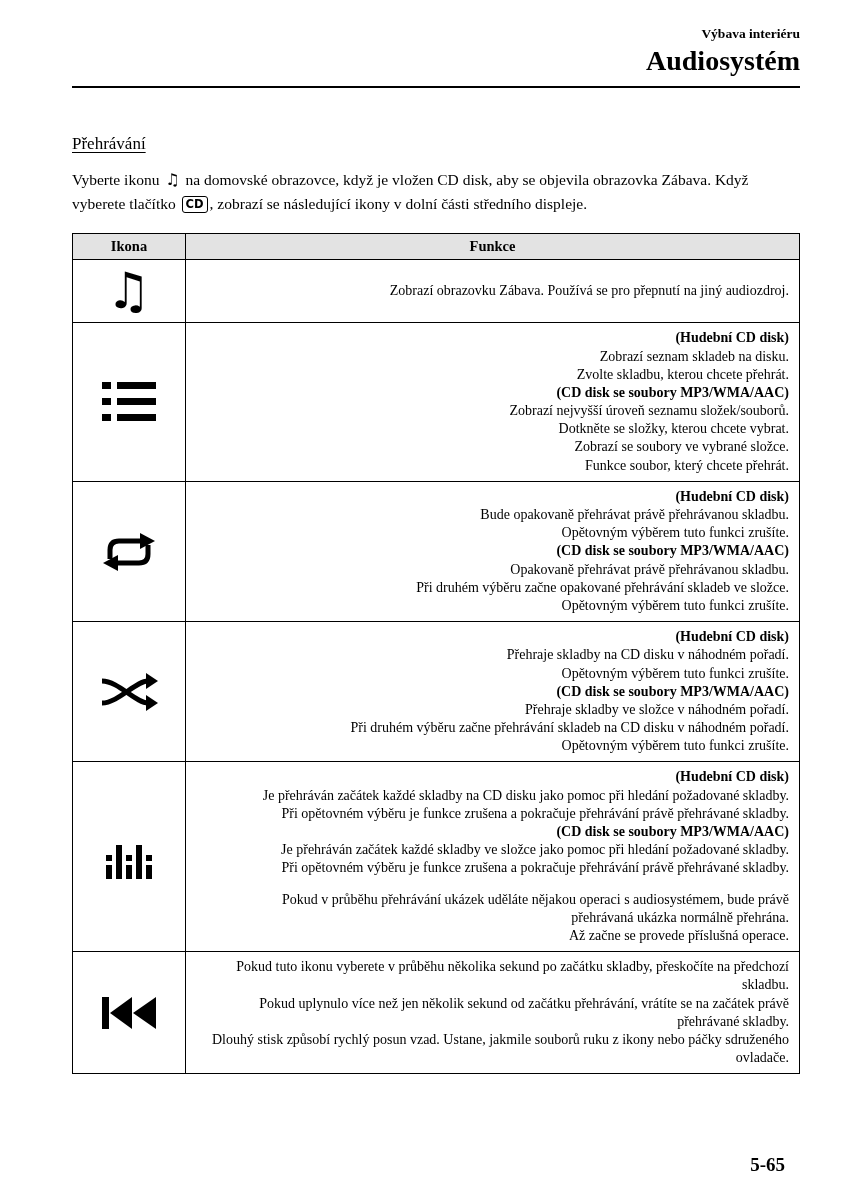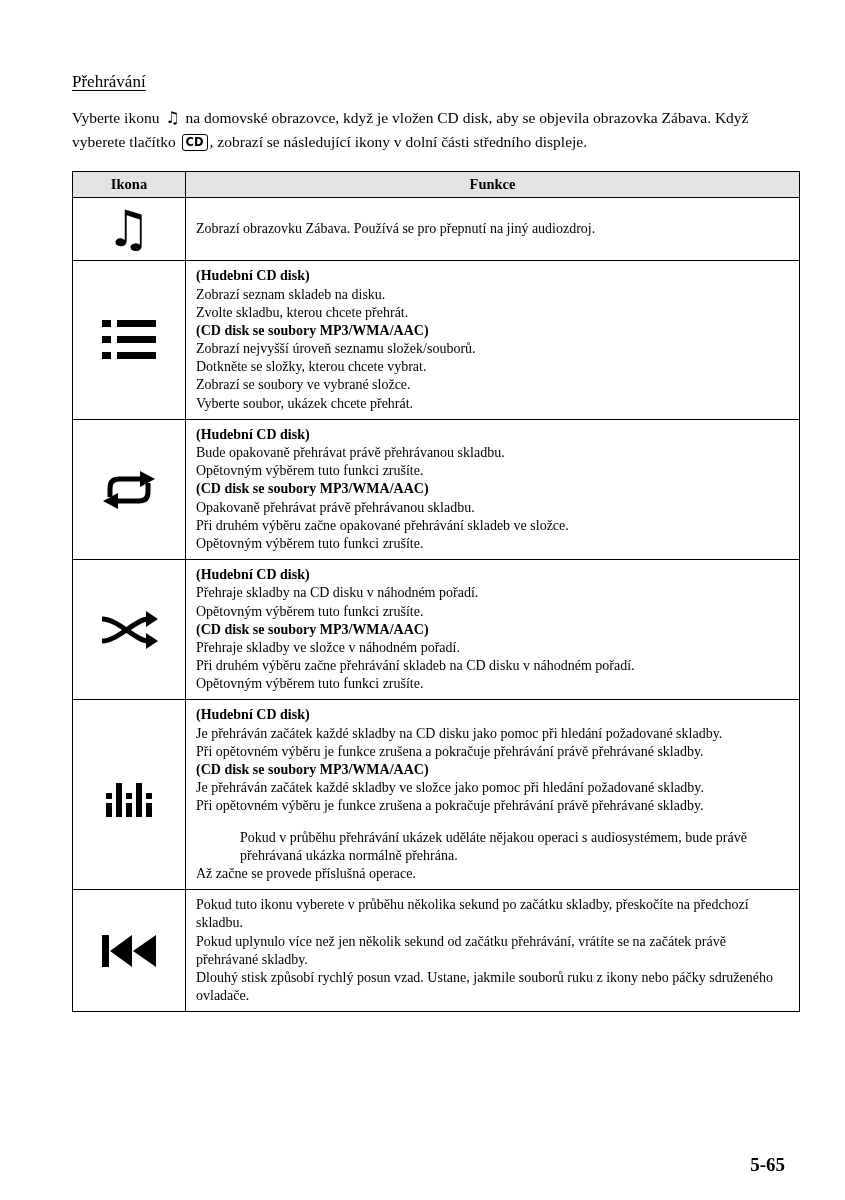--- a/index.html
+++ b/index.html
@@ -42,39 +42,44 @@
   table.icon-table { width: 100%; margin-top: 18px; border-collapse: collapse; }
   .icon-table th {
     border: 1.2px solid #000;
     background: #e3e3e3;
     font-size: 14.5px; font-weight: bold;
     padding: 4px 6px; text-align: center;
   }
   .icon-table th.col-icon { width: 100px; }
   .icon-table td { border: 1.2px solid #000; }
   td.icon-cell { width: 100px; text-align: center; vertical-align: middle; padding: 6px; }
-  td.func-cell { padding: 6px 10px; font-size: 14px; line-height: 1.3; vertical-align: middle; }
+  td.func-cell { padding: 6px 10px; font-size: 14px; line-height: 1.3; vertical-align: middle; text-align: right; }
   .func-line { margin: 0; }
   .func-line.bold { font-weight: bold; }
   .func-line.gap { margin-top: 13px; margin-left: 44px; }
   .icon svg { display: block; margin: 0 auto; }
   .note-glyph {
     font-family: "DejaVu Sans", sans-serif;
     font-size: 50px; line-height: 1; display: block;
   }
   .page-number {
     position: absolute; right: 60px; bottom: 24px;
     font-size: 19px; font-weight: bold;
   }
 </style>
 </head>
 <body>
 
 <div class="page">
 
+  <div class="hdr">
+    <div class="hdr-section">Výbava interiéru</div>
+    <div class="hdr-title">Audiosystém</div>
+    <div class="hdr-rule"></div>
+  </div>
 
   <h2 class="topic">Přehrávání</h2>
 
   <p class="intro">
     <span>Vyberte ikonu</span>
     <span class="note-inline">♫</span>
     <span>na domovské obrazovce, když je vložen CD disk, aby se objevila obrazovka Zábava. Když vyberete tlačítko</span>
     <span class="cd-key">CD</span><span>, zobrazí se následující ikony v dolní části středního displeje.</span>
   </p>
 
@@ -102,21 +107,21 @@
                 <rect x="15" y="33" width="39" height="7"></rect>
               </svg></span></td>
           <td class="func-cell">
             <p class="func-line bold">(Hudební CD disk)</p>
             <p class="func-line">Zobrazí seznam skladeb na disku.</p>
             <p class="func-line">Zvolte skladbu, kterou chcete přehrát.</p>
             <p class="func-line bold">(CD disk se soubory MP3/WMA/AAC)</p>
             <p class="func-line">Zobrazí nejvyšší úroveň seznamu složek/souborů.</p>
             <p class="func-line">Dotkněte se složky, kterou chcete vybrat.</p>
             <p class="func-line">Zobrazí se soubory ve vybrané složce.</p>
-            <p class="func-line">Vyberte soubor, ukázek chcete přehrát.</p>
+            <p class="func-line">Funkce soubor, který chcete přehrát.</p>
           </td>
         </tr>
         <tr>
           <td class="icon-cell"><span class="icon"><svg width="58" height="46" viewBox="0 0 58 46">
                 <g fill="none" stroke="#000" stroke-width="5">
                   <path d="M10 30 V21 Q10 12 19 12 H42"></path>
                   <path d="M48 16 V25 Q48 34 39 34 H16"></path>
                 </g>
                 <g fill="#000">
                   <polygon points="40,4 40,20 55,12"></polygon>

